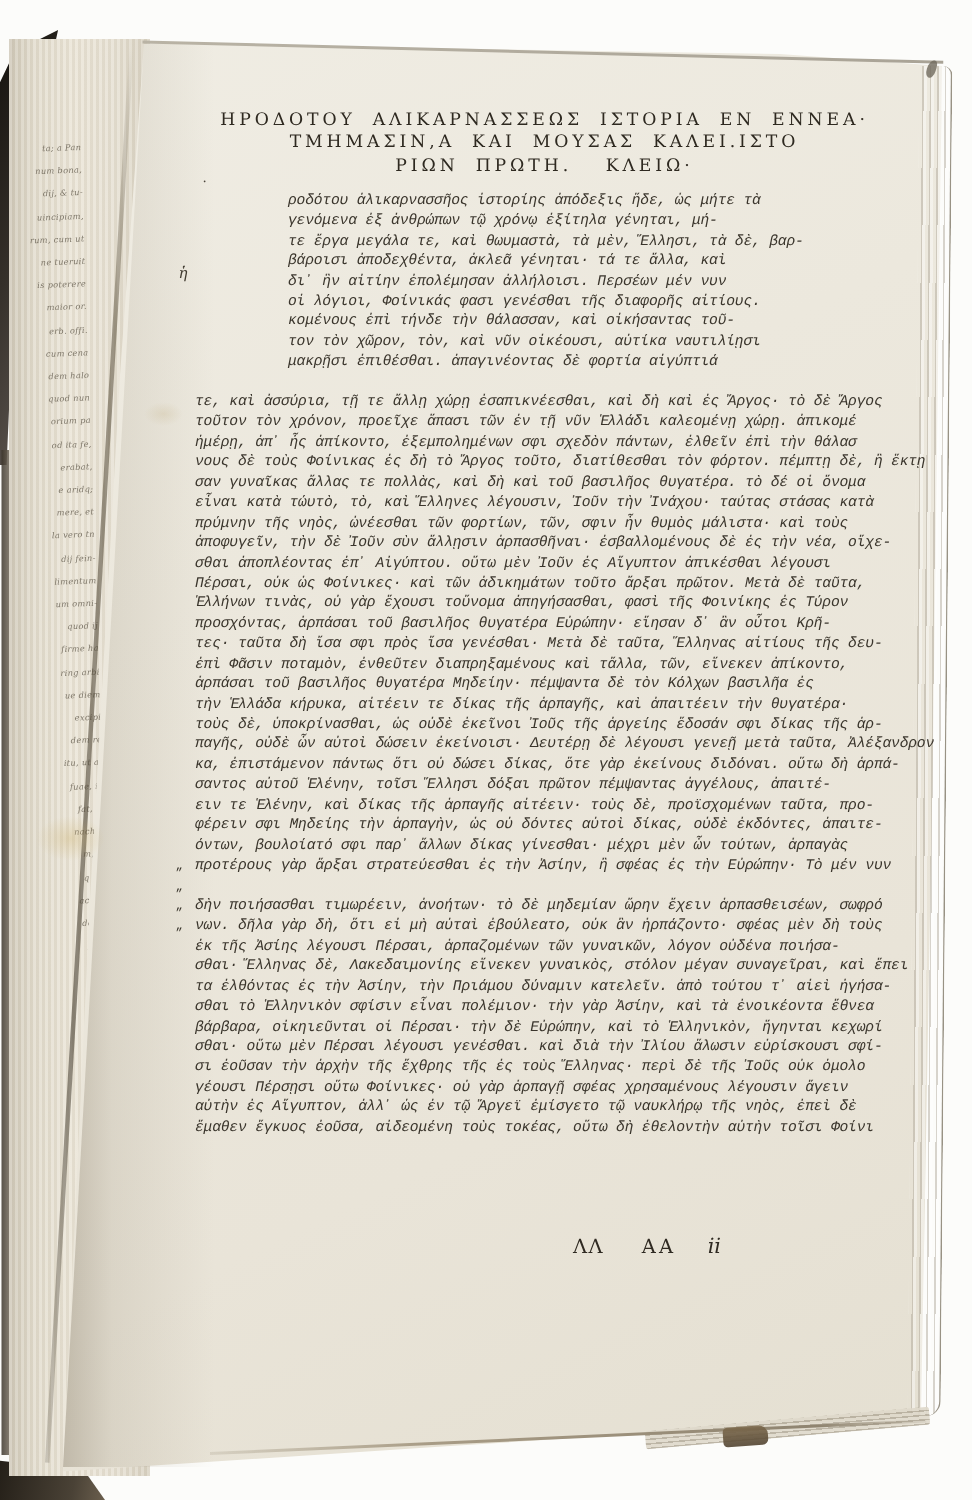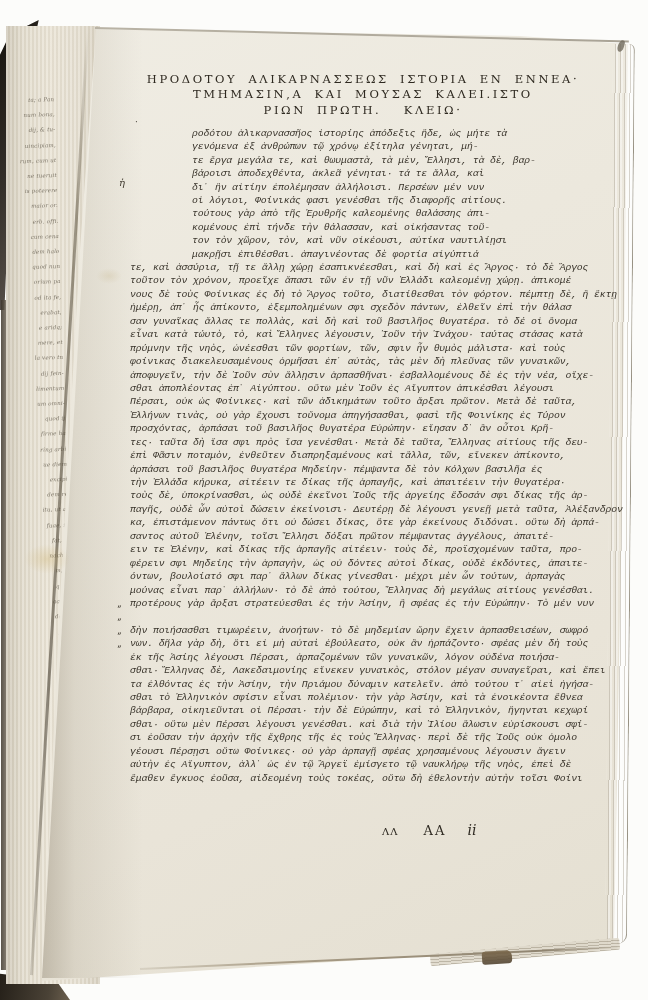--- a/index.html
+++ b/index.html
@@ -67,21 +67,21 @@
   .margin-dot{position:absolute;left:135px;top:117px;font-size:9px;color:#4a443a;}
 
   .greek{font-style:italic;font-size:9.8px;letter-spacing:-.15px;line-height:13.45px;color:#3a352c;font-family:Liberation Mono, monospace;}
   .opening{position:absolute;left:192px;top:127px;width:408px;}
   .bodytext{position:absolute;left:130px;top:261px;width:470px;}
   .line{position:relative;white-space:nowrap;height:13.45px;}
   .opening .line{height:13.4px;}
   .qmark{position:absolute;left:-13px;top:1px;font-size:8px;font-style:normal;color:#3a352c;}
 
   .signature{position:absolute;left:382px;top:820px;white-space:nowrap;color:#2f2a22;}
-  .sig-small{font-size:10px;letter-spacing:1px;text-align:right;}
+  .sig-small{font-size:13px;letter-spacing:1px;text-align:right;}
   .sig-big{font-size:13px;letter-spacing:2px;margin-left:20px;}
   .sig-ii{font-size:14px;margin-left:16px;font-style:italic;}
 </style>
 </head>
 <body>
 
 <div class="scene">
 
   <div class="spine-top"></div>
   <div class="spine-line"></div>
@@ -166,62 +166,57 @@
     <span class="margin-dot">·</span>
 
     <div class="opening greek">
 
     <div class="line">ροδότου ἁλικαρνασσῆος ἱστορίης ἀπόδεξις ἥδε, ὡς μήτε τὰ</div>
         <div class="line">γενόμενα ἐξ ἀνθρώπων τῷ χρόνῳ ἐξίτηλα γένηται, μή-</div>
         <div class="line">τε ἔργα μεγάλα τε, καὶ θωυμαστὰ, τὰ μὲν, Ἕλλησι, τὰ δὲ, βαρ-</div>
         <div class="line">βάροισι ἀποδεχθέντα, ἀκλεᾶ γένηται· τά τε ἄλλα, καὶ</div>
         <div class="line">δι᾽ ἣν αἰτίην ἐπολέμησαν ἀλλήλοισι. Περσέων μέν νυν</div>
         <div class="line">οἱ λόγιοι, Φοίνικάς φασι γενέσθαι τῆς διαφορῆς αἰτίους.</div>
-        <div class="line">τούτους γὰρ ἀπὸ τῆς Ἐρυθρῆς καλεομένης θαλάσσης ἀπι-</div>
         <div class="line">κομένους ἐπὶ τήνδε τὴν θάλασσαν, καὶ οἰκήσαντας τοῦ-</div>
         <div class="line">τον τὸν χῶρον, τὸν, καὶ νῦν οἰκέουσι, αὐτίκα ναυτιλίῃσι</div>
         <div class="line">μακρῇσι ἐπιθέσθαι. ἀπαγινέοντας δὲ φορτία αἰγύπτιά</div>
       </div>
 
     <div class="bodytext greek">
 
     <div class="line">
           <span class="qmark"></span>
           <span>τε, καὶ ἀσσύρια, τῇ τε ἄλλῃ χώρῃ ἐσαπικνέεσθαι, καὶ δὴ καὶ ἐς Ἄργος· τὸ δὲ Ἄργος</span>
         </div>
         <div class="line">
           <span class="qmark"></span>
           <span>τοῦτον τὸν χρόνον, προεῖχε ἅπασι τῶν ἐν τῇ νῦν Ἑλλάδι καλεομένῃ χώρῃ. ἀπικομέ</span>
         </div>
         <div class="line">
           <span class="qmark"></span>
+          <span>ἡμέρῃ, ἀπ᾽ ἧς ἀπίκοντο, ἐξεμπολημένων σφι σχεδὸν πάντων, ἐλθεῖν ἐπὶ τὴν θάλασ</span>
+        </div>
+        <div class="line">
+          <span class="qmark"></span>
           <span>νους δὲ τοὺς Φοίνικας ἐς δὴ τὸ Ἄργος τοῦτο, διατίθεσθαι τὸν φόρτον. πέμπτῃ δὲ, ἢ ἕκτῃ</span>
         </div>
         <div class="line">
           <span class="qmark"></span>
-          <span>ἡμέρῃ, ἀπ᾽ ἧς ἀπίκοντο, ἐξεμπολημένων σφι σχεδὸν πάντων, ἐλθεῖν ἐπὶ τὴν θάλασ</span>
-        </div>
-        <div class="line">
-          <span class="qmark"></span>
           <span>σαν γυναῖκας ἄλλας τε πολλὰς, καὶ δὴ καὶ τοῦ βασιλῆος θυγατέρα. τὸ δέ οἱ ὄνομα</span>
         </div>
         <div class="line">
           <span class="qmark"></span>
           <span>εἶναι κατὰ τώυτὸ, τὸ, καὶ Ἕλληνες λέγουσιν, Ἰοῦν τὴν Ἰνάχου· ταύτας στάσας κατὰ</span>
         </div>
         <div class="line">
           <span class="qmark"></span>
           <span>πρύμνην τῆς νηὸς, ὠνέεσθαι τῶν φορτίων, τῶν, σφιν ἦν θυμὸς μάλιστα· καὶ τοὺς</span>
         </div>
         <div class="line">
           <span class="qmark"></span>
-          <span>φοίνικας διακελευσαμένους ὁρμῆσαι ἐπ᾽ αὐτὰς, τὰς μὲν δὴ πλεῦνας τῶν γυναικῶν,</span>
-        </div>
-        <div class="line">
-          <span class="qmark"></span>
           <span>ἀποφυγεῖν, τὴν δὲ Ἰοῦν σὺν ἄλλῃσιν ἁρπασθῆναι· ἐσβαλλομένους δὲ ἐς τὴν νέα, οἴχε-</span>
         </div>
         <div class="line">
           <span class="qmark"></span>
           <span>σθαι ἀποπλέοντας ἐπ᾽ Αἰγύπτου. οὕτω μὲν Ἰοῦν ἐς Αἴγυπτον ἀπικέσθαι λέγουσι</span>
         </div>
         <div class="line">
           <span class="qmark"></span>
           <span>Πέρσαι, οὐκ ὡς Φοίνικες· καὶ τῶν ἀδικημάτων τοῦτο ἄρξαι πρῶτον. Μετὰ δὲ ταῦτα,</span>
         </div>
@@ -269,24 +264,20 @@
           <span class="qmark"></span>
           <span>ειν τε Ἑλένην, καὶ δίκας τῆς ἁρπαγῆς αἰτέειν· τοὺς δὲ, προϊσχομένων ταῦτα, προ-</span>
         </div>
         <div class="line">
           <span class="qmark"></span>
           <span>φέρειν σφι Μηδείης τὴν ἁρπαγὴν, ὡς οὐ δόντες αὐτοὶ δίκας, οὐδὲ ἐκδόντες, ἀπαιτε-</span>
         </div>
         <div class="line">
           <span class="qmark"></span>
           <span>όντων, βουλοίατό σφι παρ᾽ ἄλλων δίκας γίνεσθαι· μέχρι μὲν ὦν τούτων, ἁρπαγὰς</span>
-        </div>
-        <div class="line">
-          <span class="qmark"></span>
-          <span>μούνας εἶναι παρ᾽ ἀλλήλων· τὸ δὲ ἀπὸ τούτου, Ἕλληνας δὴ μεγάλως αἰτίους γενέσθαι.</span>
         </div>
         <div class="line">
           <span class="qmark">„</span>
           <span>προτέρους γὰρ ἄρξαι στρατεύεσθαι ἐς τὴν Ἀσίην, ἢ σφέας ἐς τὴν Εὐρώπην· Τὸ μέν νυν</span>
         </div>
         <div class="line">
           <span class="qmark">„</span>
         </div>
         <div class="line">
           <span class="qmark">„</span>

